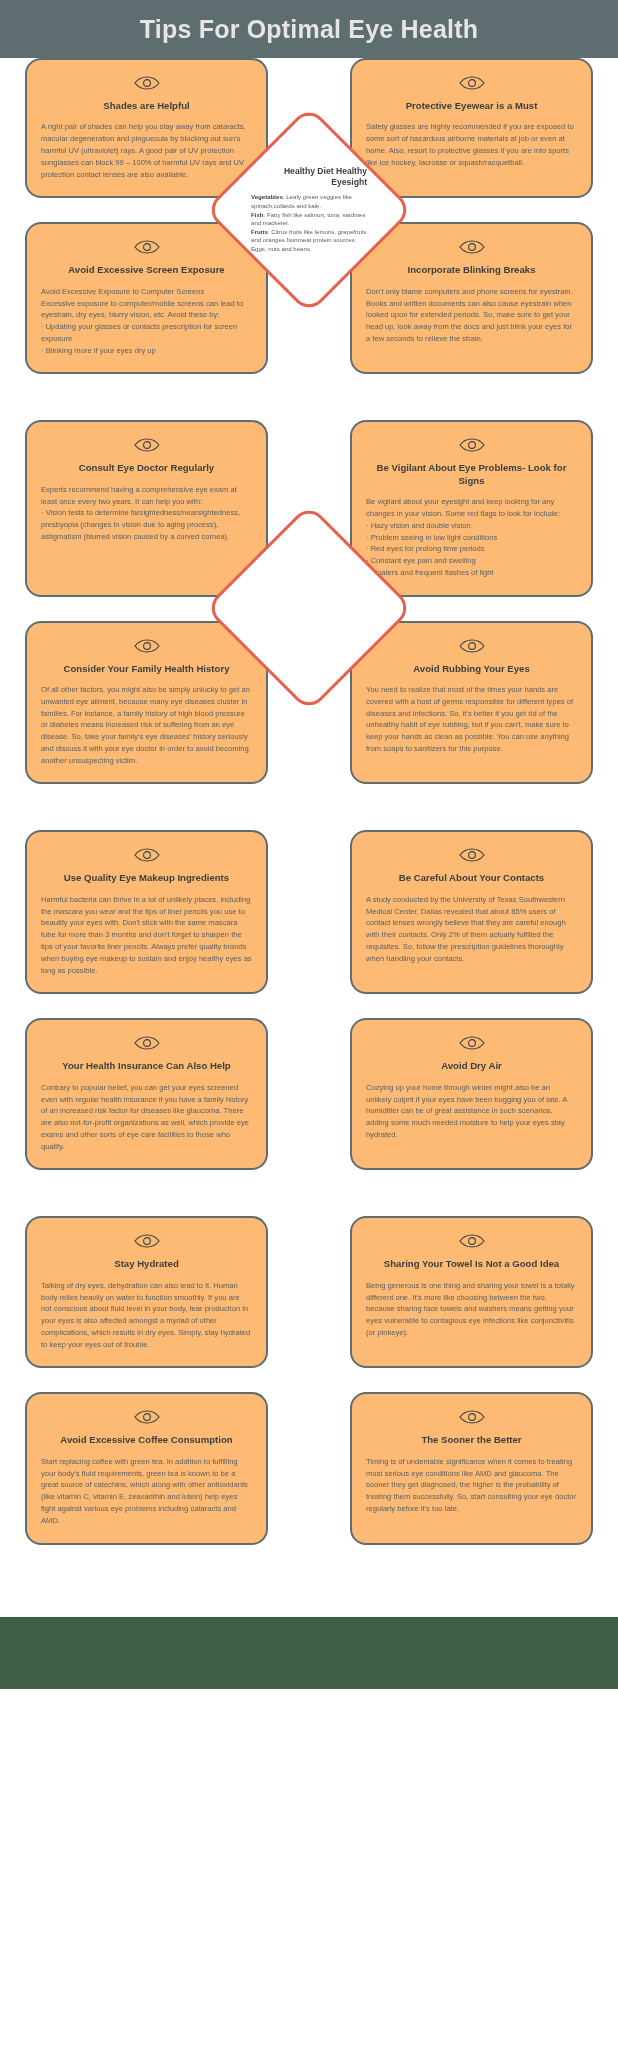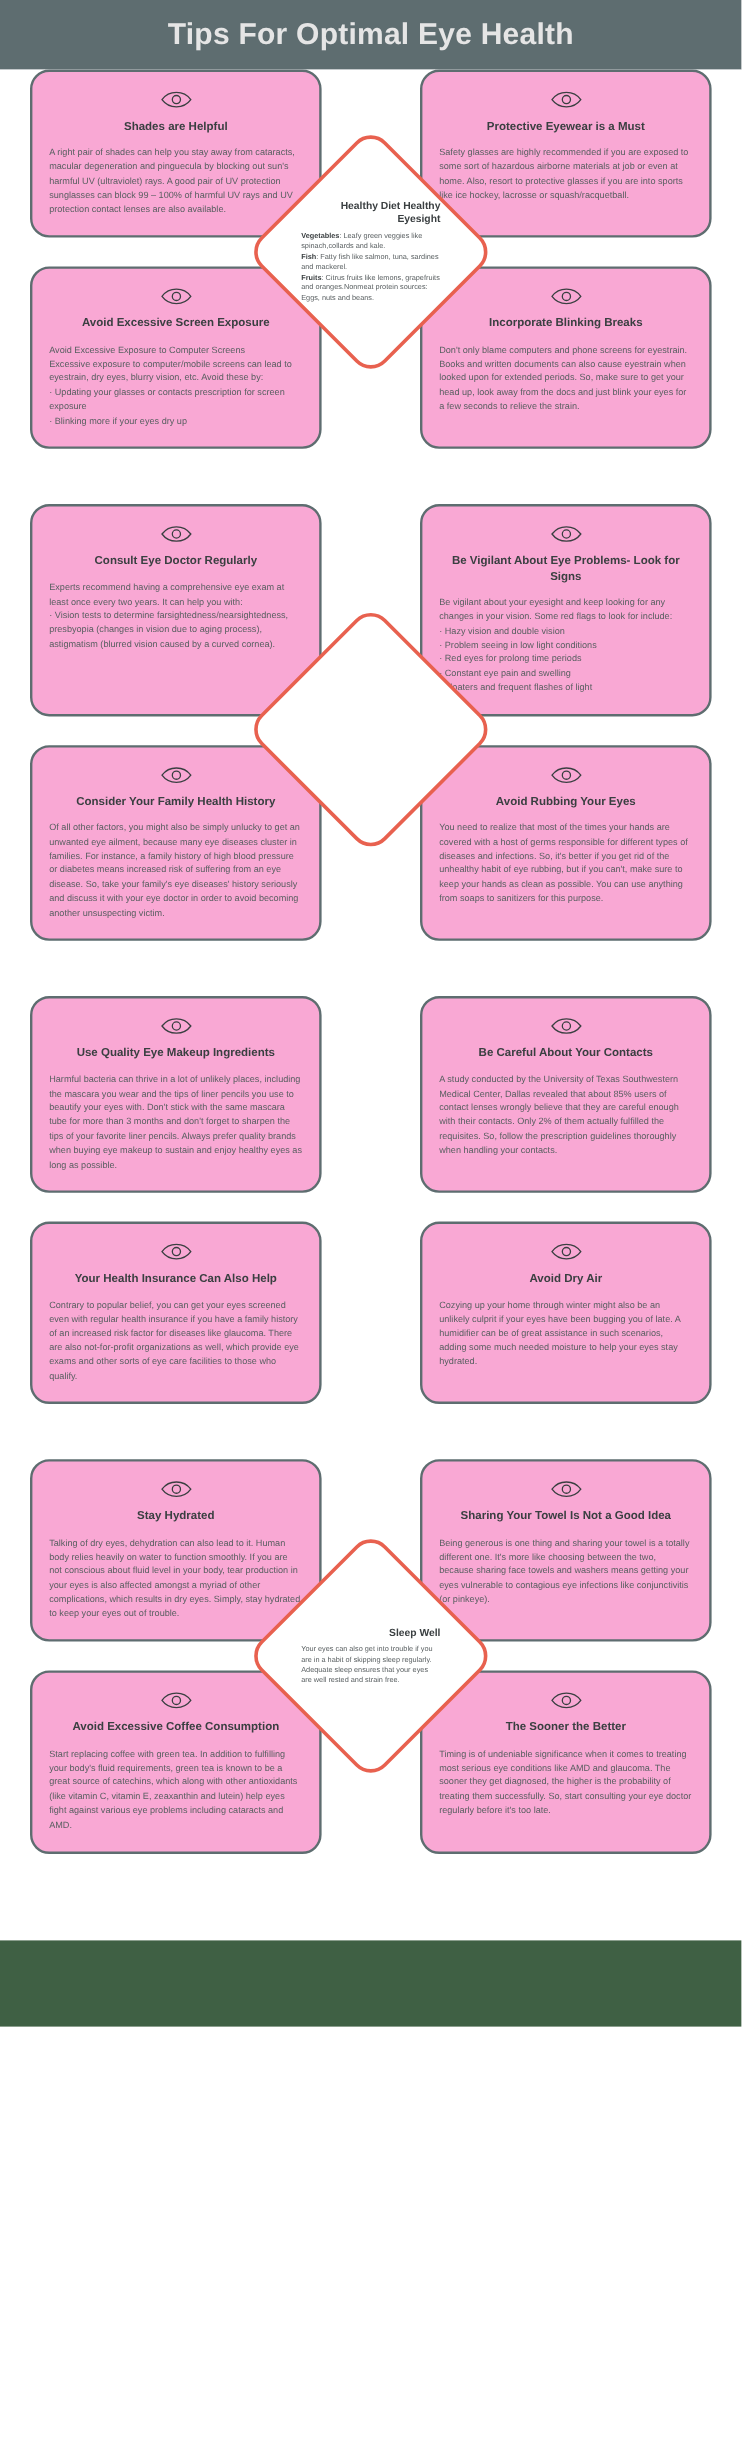--- a/index.html
+++ b/index.html
@@ -44,21 +44,21 @@
     display: flex;
     justify-content: space-between;
     gap: 40px;
   }
 
   
   .card {
     width: 243px;
     border: 2.2px solid #5e6d70;
     border-radius: 16px;
-    background: #f9a8d4;
+    background: #fdba74;
     padding: 16px 14px 16px 14px;
     position: relative;
     z-index: 2;
   }
 
   .card-icon {
     display: flex;
     justify-content: center;
     margin-bottom: 10px;
   }
@@ -348,24 +348,17 @@
           <div class="card-icon">
             <svg class="eye-svg" width="26" height="14" viewBox="0 0 26 14" xmlns="http://www.w3.org/2000/svg">
               <path d="M1 7 C5 1.5, 9.5 1, 13 1 C16.5 1, 21 1.5, 25 7 C21 12.5, 16.5 13, 13 13 C9.5 13, 5 12.5, 1 7 Z" fill="none" stroke="#3a3f41" stroke-width="1.1"></path>
               <circle cx="13" cy="7" r="3.4" fill="none" stroke="#3a3f41" stroke-width="1.1"></circle>
             </svg>
           </div>
           <div class="card-title">The Sooner the Better</div>
           <div class="card-body">Timing is of undeniable significance when it comes to treating most serious eye conditions like AMD and glaucoma. The sooner they get diagnosed, the higher is the probability of treating them successfully. So, start consulting your eye doctor regularly before it's too late.</div>
         </div>
       </div>
-      <div class="diamond-wrap" style="top: 90px;">
-        <div class="diamond-shape"></div>
-        <div class="diamond-content">
-          <div class="diamond-title">Sleep Well</div>
-          <div class="diamond-body">Your eyes can also get into trouble if you are in a habit of skipping sleep regularly. Adequate sleep ensures that your eyes are well rested and strain free.</div>
-        </div>
-      </div>
     </div>
     <div class="gap-section"></div>
   </div>
 
 <div class="footer"></div>
 
 </body></html>

